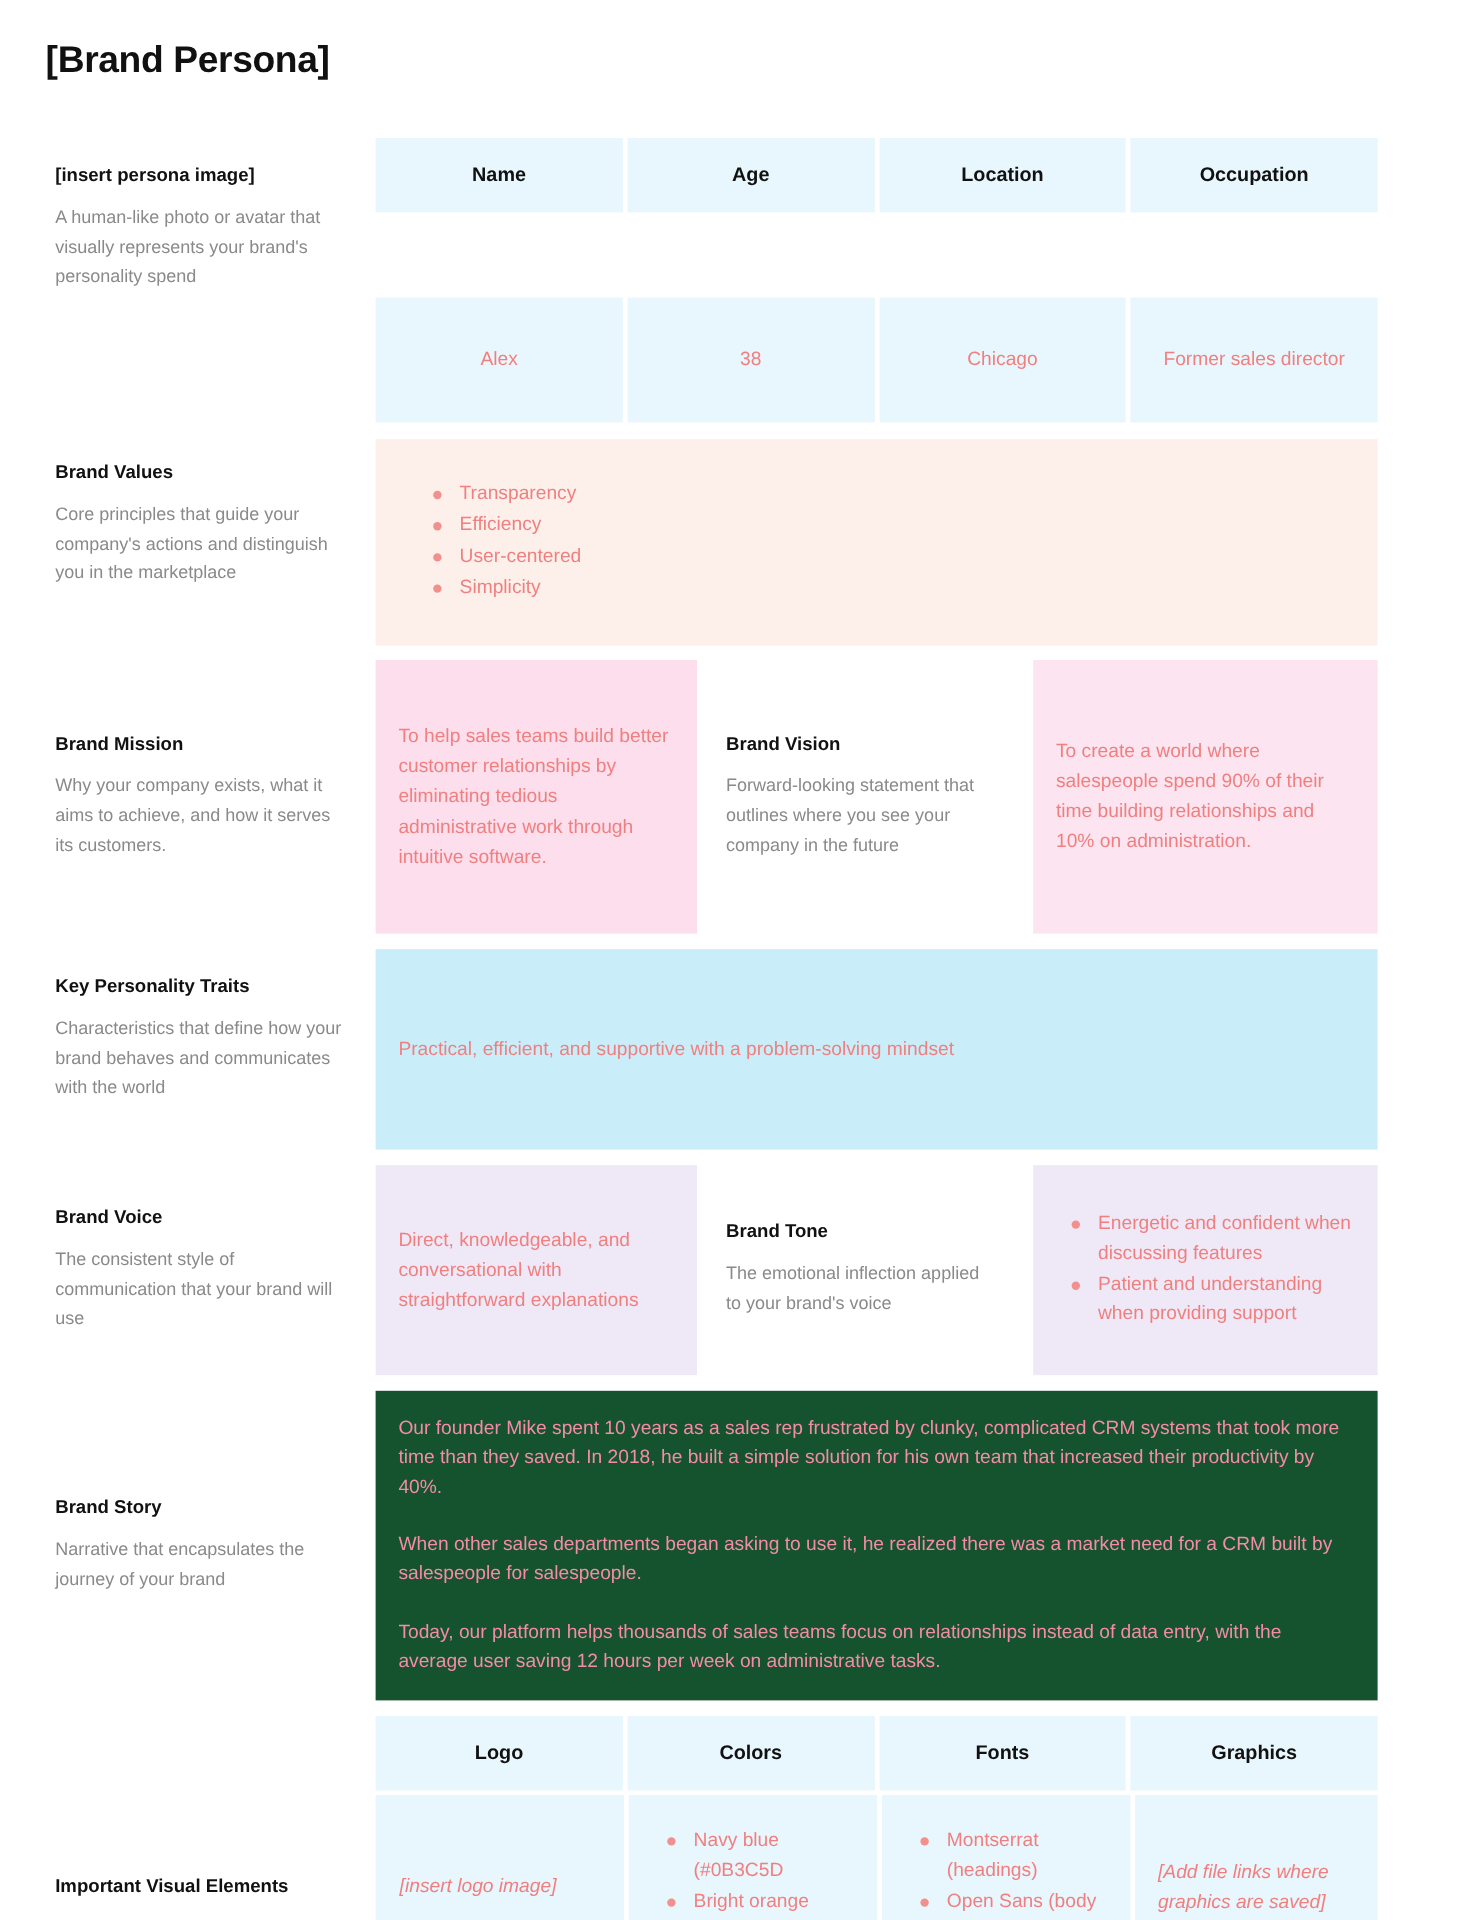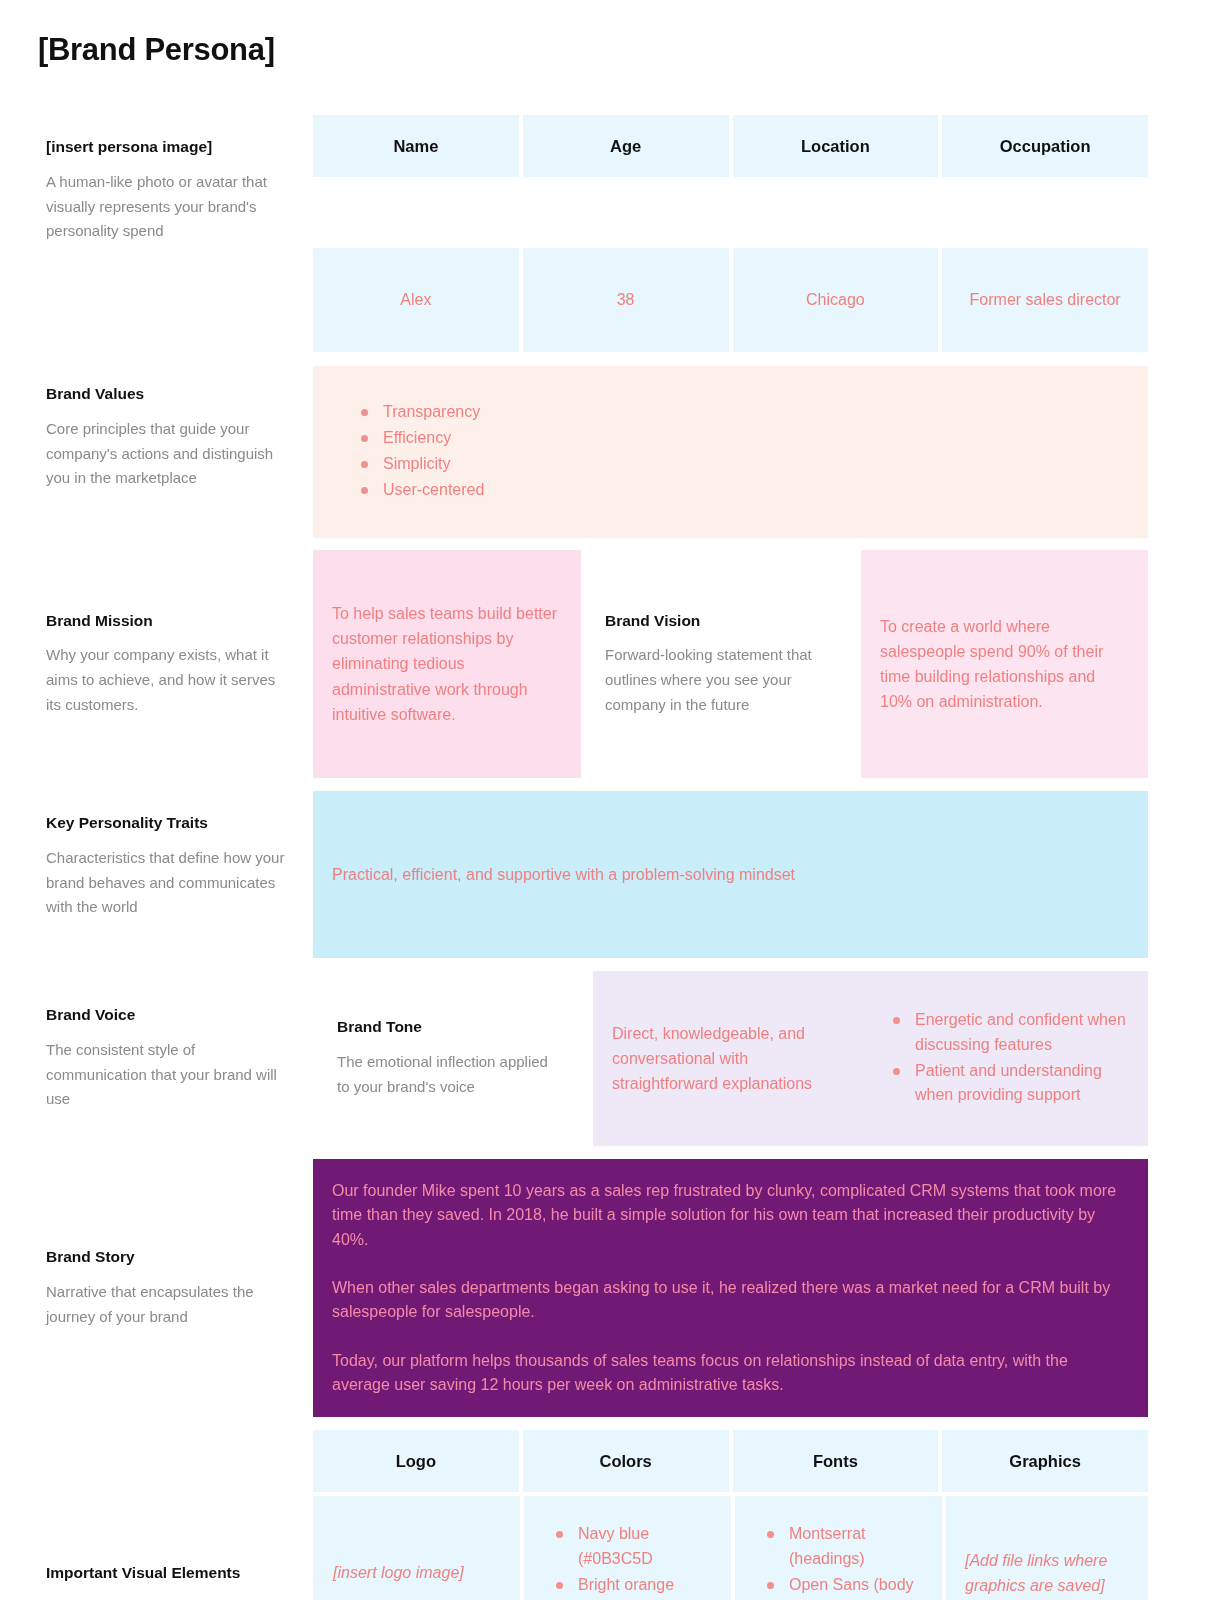--- a/index.html
+++ b/index.html
@@ -55,21 +55,21 @@
 
   .cells { flex: 1 1 auto; display: flex; gap: 4px; }
   .cell { position: relative; }
 
   
   .bg-blue   { background: #e8f6fd; }
   .bg-cyan   { background: #c9eefa; }
   .bg-peach  { background: #fdf0ea; }
   .bg-pink   { background: #fcdeed; }
   .bg-pink-l { background: #fce4f0; }
-  .bg-story  { background: #701a75; align-items: flex-end; }
+  .bg-story  { background: #14532d; align-items: flex-end; }
   .bg-lav    { background: #efe8f7; }
   .bg-white  { background: #ffffff; }
 
   .val {
     font-size: 16px;
     color: #f08080;
     line-height: 1.58;
   }
   .val.italic { font-style: italic; }
 
@@ -163,22 +163,22 @@
     <div class="row" style="margin-top:14px;">
       <div class="label-col" style="padding-top:18px;">
         <div class="sec-title">Brand Values</div>
         <div class="sec-desc">Core principles that guide your company's actions and distinguish you in the marketplace</div>
       </div>
       <div class="cells">
         <div class="cell bg-peach vtr" style="flex:1 1 auto; min-height:172px; padding:18px 0 18px 44px;">
           <ul class="bullets">
             <li>Transparency</li>
             <li>Efficiency</li>
+            <li>User-centered</li>
             <li>Simplicity</li>
-            <li>User-centered</li>
           </ul>
         </div>
       </div>
     </div>
 
     <div class="row" style="margin-top:12px;">
       <div class="label-col center">
         <div class="sec-title">Brand Mission</div>
         <div class="sec-desc">Why your company exists, what it aims to achieve, and how it serves its customers.</div>
       </div>
@@ -207,26 +207,26 @@
         </div>
       </div>
     </div>
 
     <div class="row" style="margin-top:13px;">
       <div class="label-col center">
         <div class="sec-title">Brand Voice</div>
         <div class="sec-desc">The consistent style of communication that your brand will use</div>
       </div>
       <div class="cells" style="gap:0;">
+        <div class="cell bg-lav vtr" style="flex:0 0 268px; min-height:175px; padding:0 22px 0 19px;">
+          <div class="val">Direct, knowledgeable, and conversational with straightforward explanations</div>
+        </div>
         <div class="cell bg-white vtr" style="flex:0 0 280px; padding:0 30px 0 24px;">
           <div class="sec-title">Brand Tone</div>
           <div class="sec-desc">The emotional inflection applied to your brand's voice</div>
-        </div>
-        <div class="cell bg-lav vtr" style="flex:0 0 268px; min-height:175px; padding:0 22px 0 19px;">
-          <div class="val">Direct, knowledgeable, and conversational with straightforward explanations</div>
         </div>
         <div class="cell bg-lav vtr" style="flex:1 1 auto; padding:0 16px 0 28px;">
           <ul class="bullets">
             <li>Energetic and confident when discussing features</li>
             <li>Patient and understanding when providing support</li>
           </ul>
         </div>
       </div>
     </div>
 

